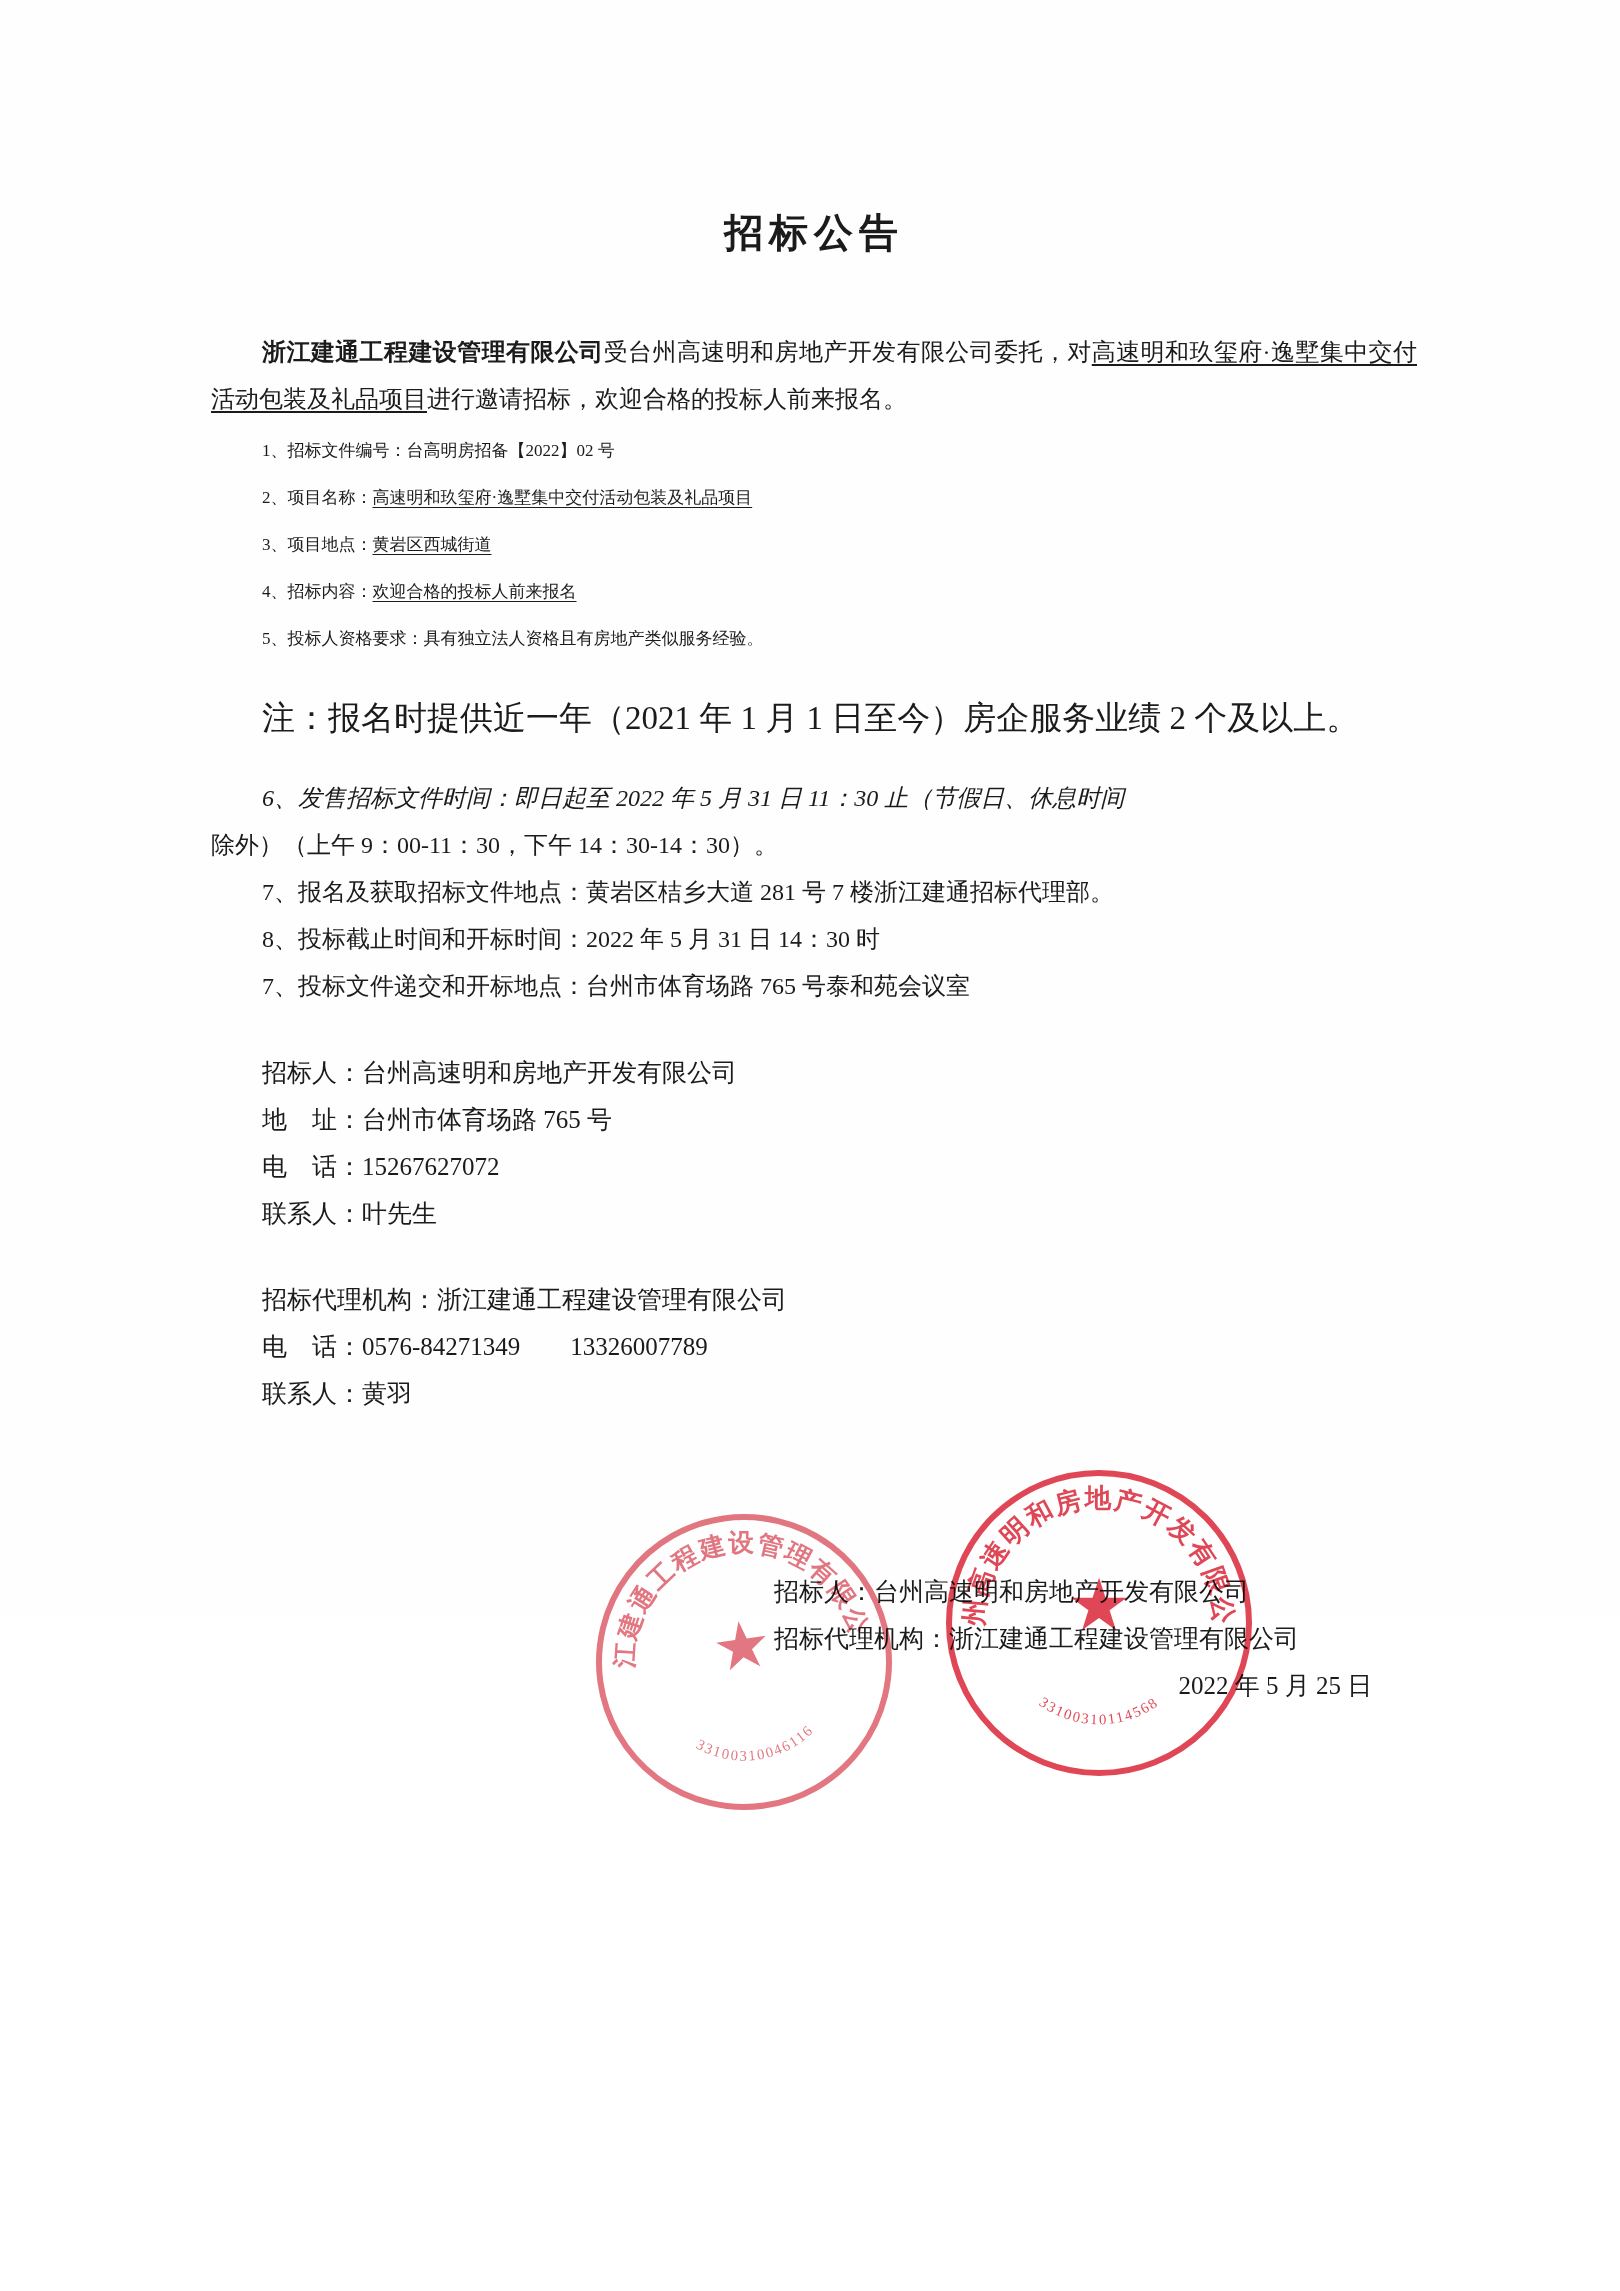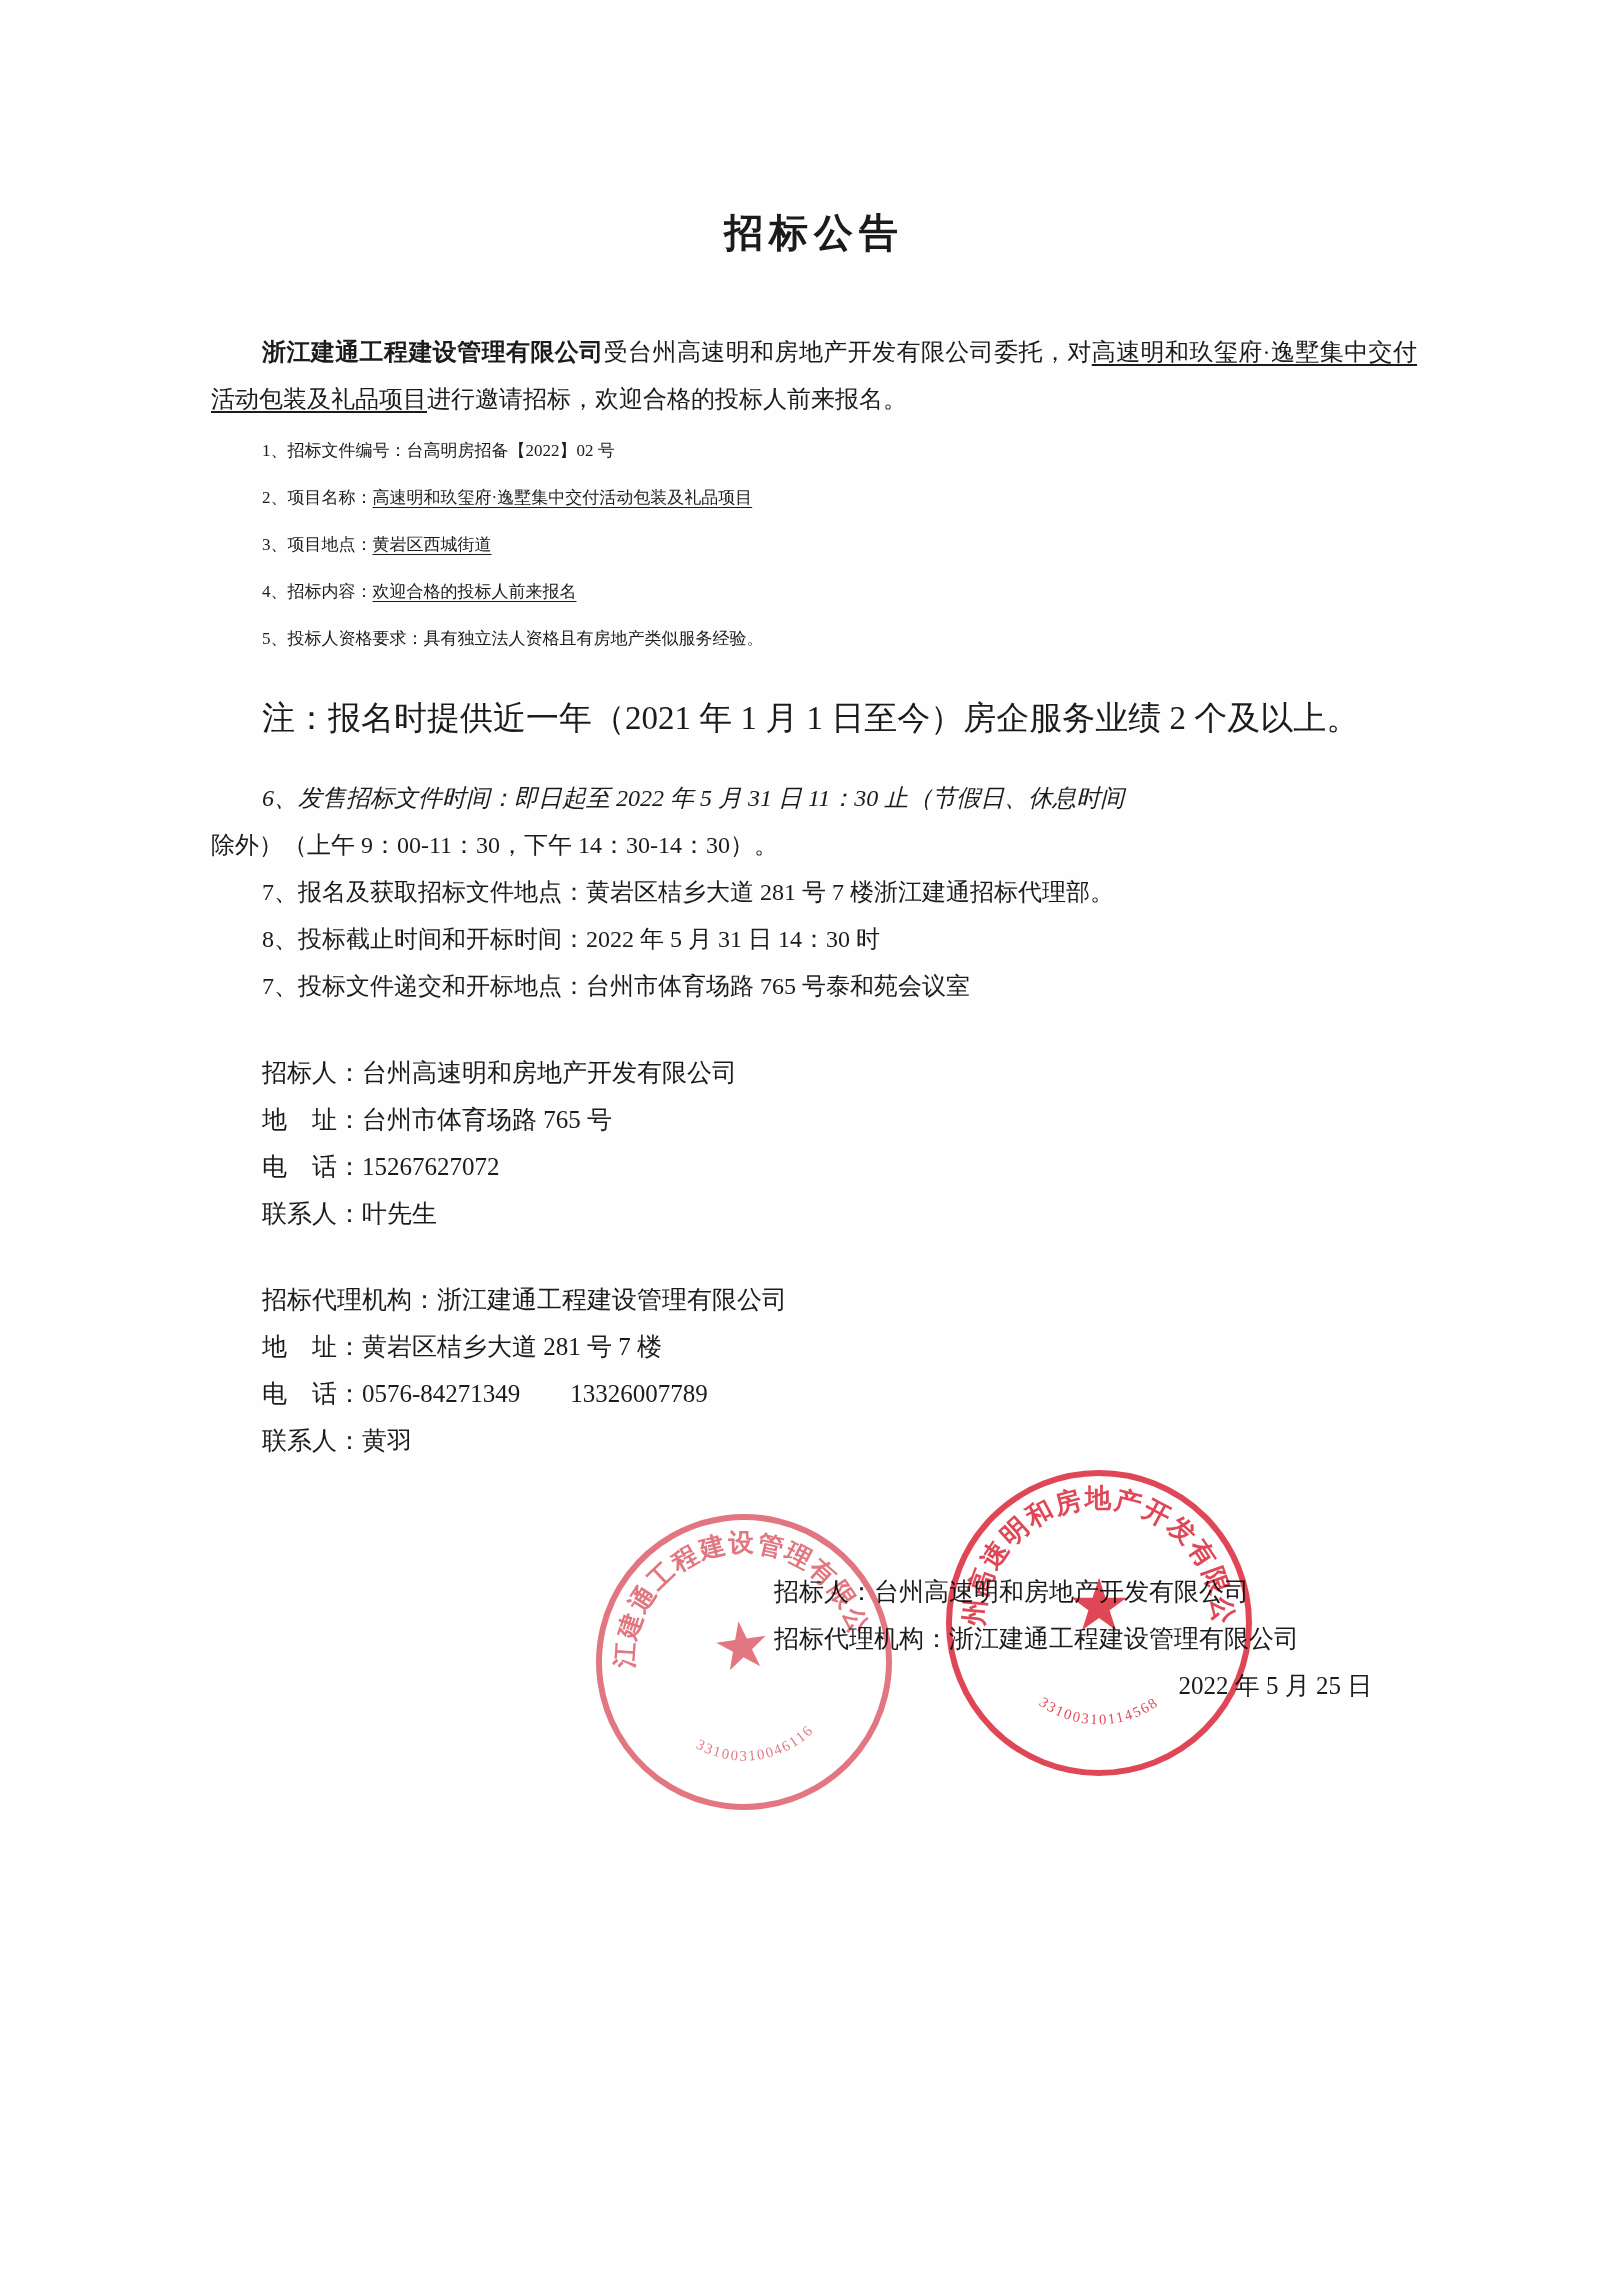--- a/index.html
+++ b/index.html
@@ -166,21 +166,20 @@
 
     <div class="cont-block">
       <div class="cont-line"><span>招标人：</span><span>台州高速明和房地产开发有限公司</span></div>
       <div class="cont-line"><span>地　址：</span><span>台州市体育场路 765 号</span></div>
       <div class="cont-line"><span>电　话：</span><span>15267627072</span></div>
       <div class="cont-line"><span>联系人：</span><span>叶先生</span></div>
     </div>
 
     <div class="cont-block">
       <div class="cont-line"><span>招标代理机构：</span><span>浙江建通工程建设管理有限公司</span></div>
-      <div class="cont-line"><span>地　址：</span><span>黄岩区桔乡大道 281 号 7 楼</span></div>
       <div class="cont-line"><span>电　话：</span><span>0576-84271349　　13326007789</span></div>
       <div class="cont-line"><span>联系人：</span><span>黄羽</span></div>
     </div>
 
   </div>
 
   <div class="sign-block">
     <div class="sign-line"><span>招标人：</span><span>台州高速明和房地产开发有限公司</span></div>
     <div class="sign-line"><span>招标代理机构：</span><span>浙江建通工程建设管理有限公司</span></div>
     <div class="sign-date">2022 年 5 月 25 日</div>

